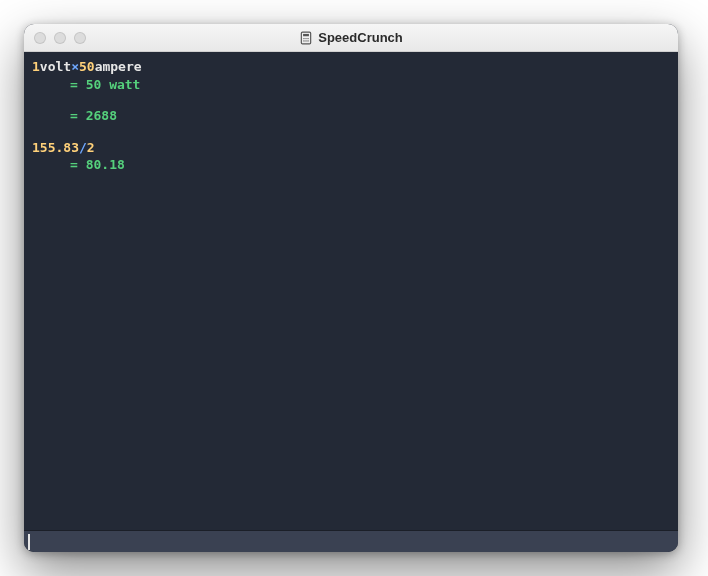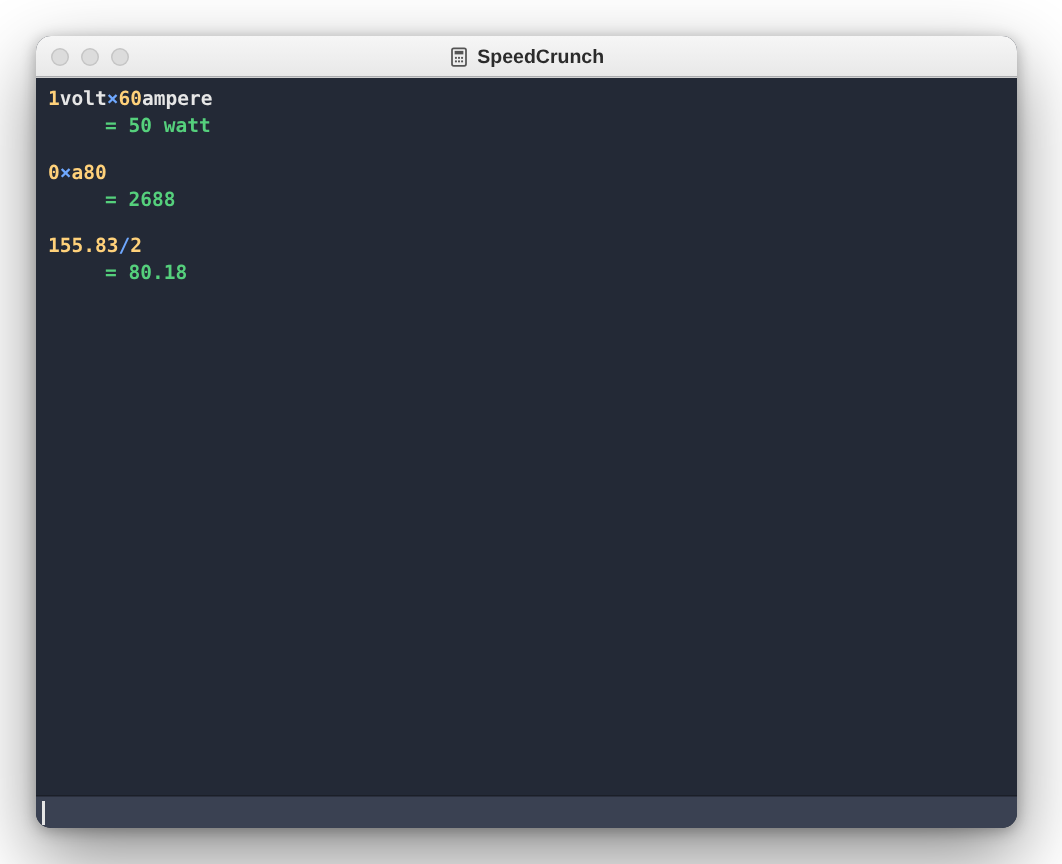--- a/index.html
+++ b/index.html
@@ -125,25 +125,24 @@
         <circle cx="8.5" cy="17" r="1.2" fill="currentColor"></circle>
         <circle cx="12" cy="17" r="1.2" fill="currentColor"></circle>
         <circle cx="15.5" cy="17" r="1.2" fill="currentColor"></circle>
       </svg>
       <span class="title-text">SpeedCrunch</span>
     </div>
   </div>
 
   <div class="history" id="history">
       <div class="entry">
-        <div class="expr"><span class="tok-num">1</span><span class="tok-unit">volt</span><span class="tok-op">×</span><span class="tok-num">60</span><span class="tok-unit">ampere</span></div>
+        <div class="expr"><span class="tok-num">1</span><span class="tok-unit">volt</span><span class="tok-op">×</span><span class="tok-num">50</span><span class="tok-unit">ampere</span></div>
         <div class="result"><span class="tok-res">= 50 watt</span></div>
       </div>
       <div class="entry">
-        <div class="expr"><span class="tok-num">0</span><span class="tok-op">×</span><span class="tok-num">a80</span></div>
         <div class="result"><span class="tok-res">= 2688</span></div>
       </div>
       <div class="entry">
         <div class="expr"><span class="tok-num">155.83</span><span class="tok-op">/</span><span class="tok-num">2</span></div>
         <div class="result"><span class="tok-res">= 80.18</span></div>
       </div>
     </div>
 
   <div class="inputbar">
     <span class="cursor"></span>

